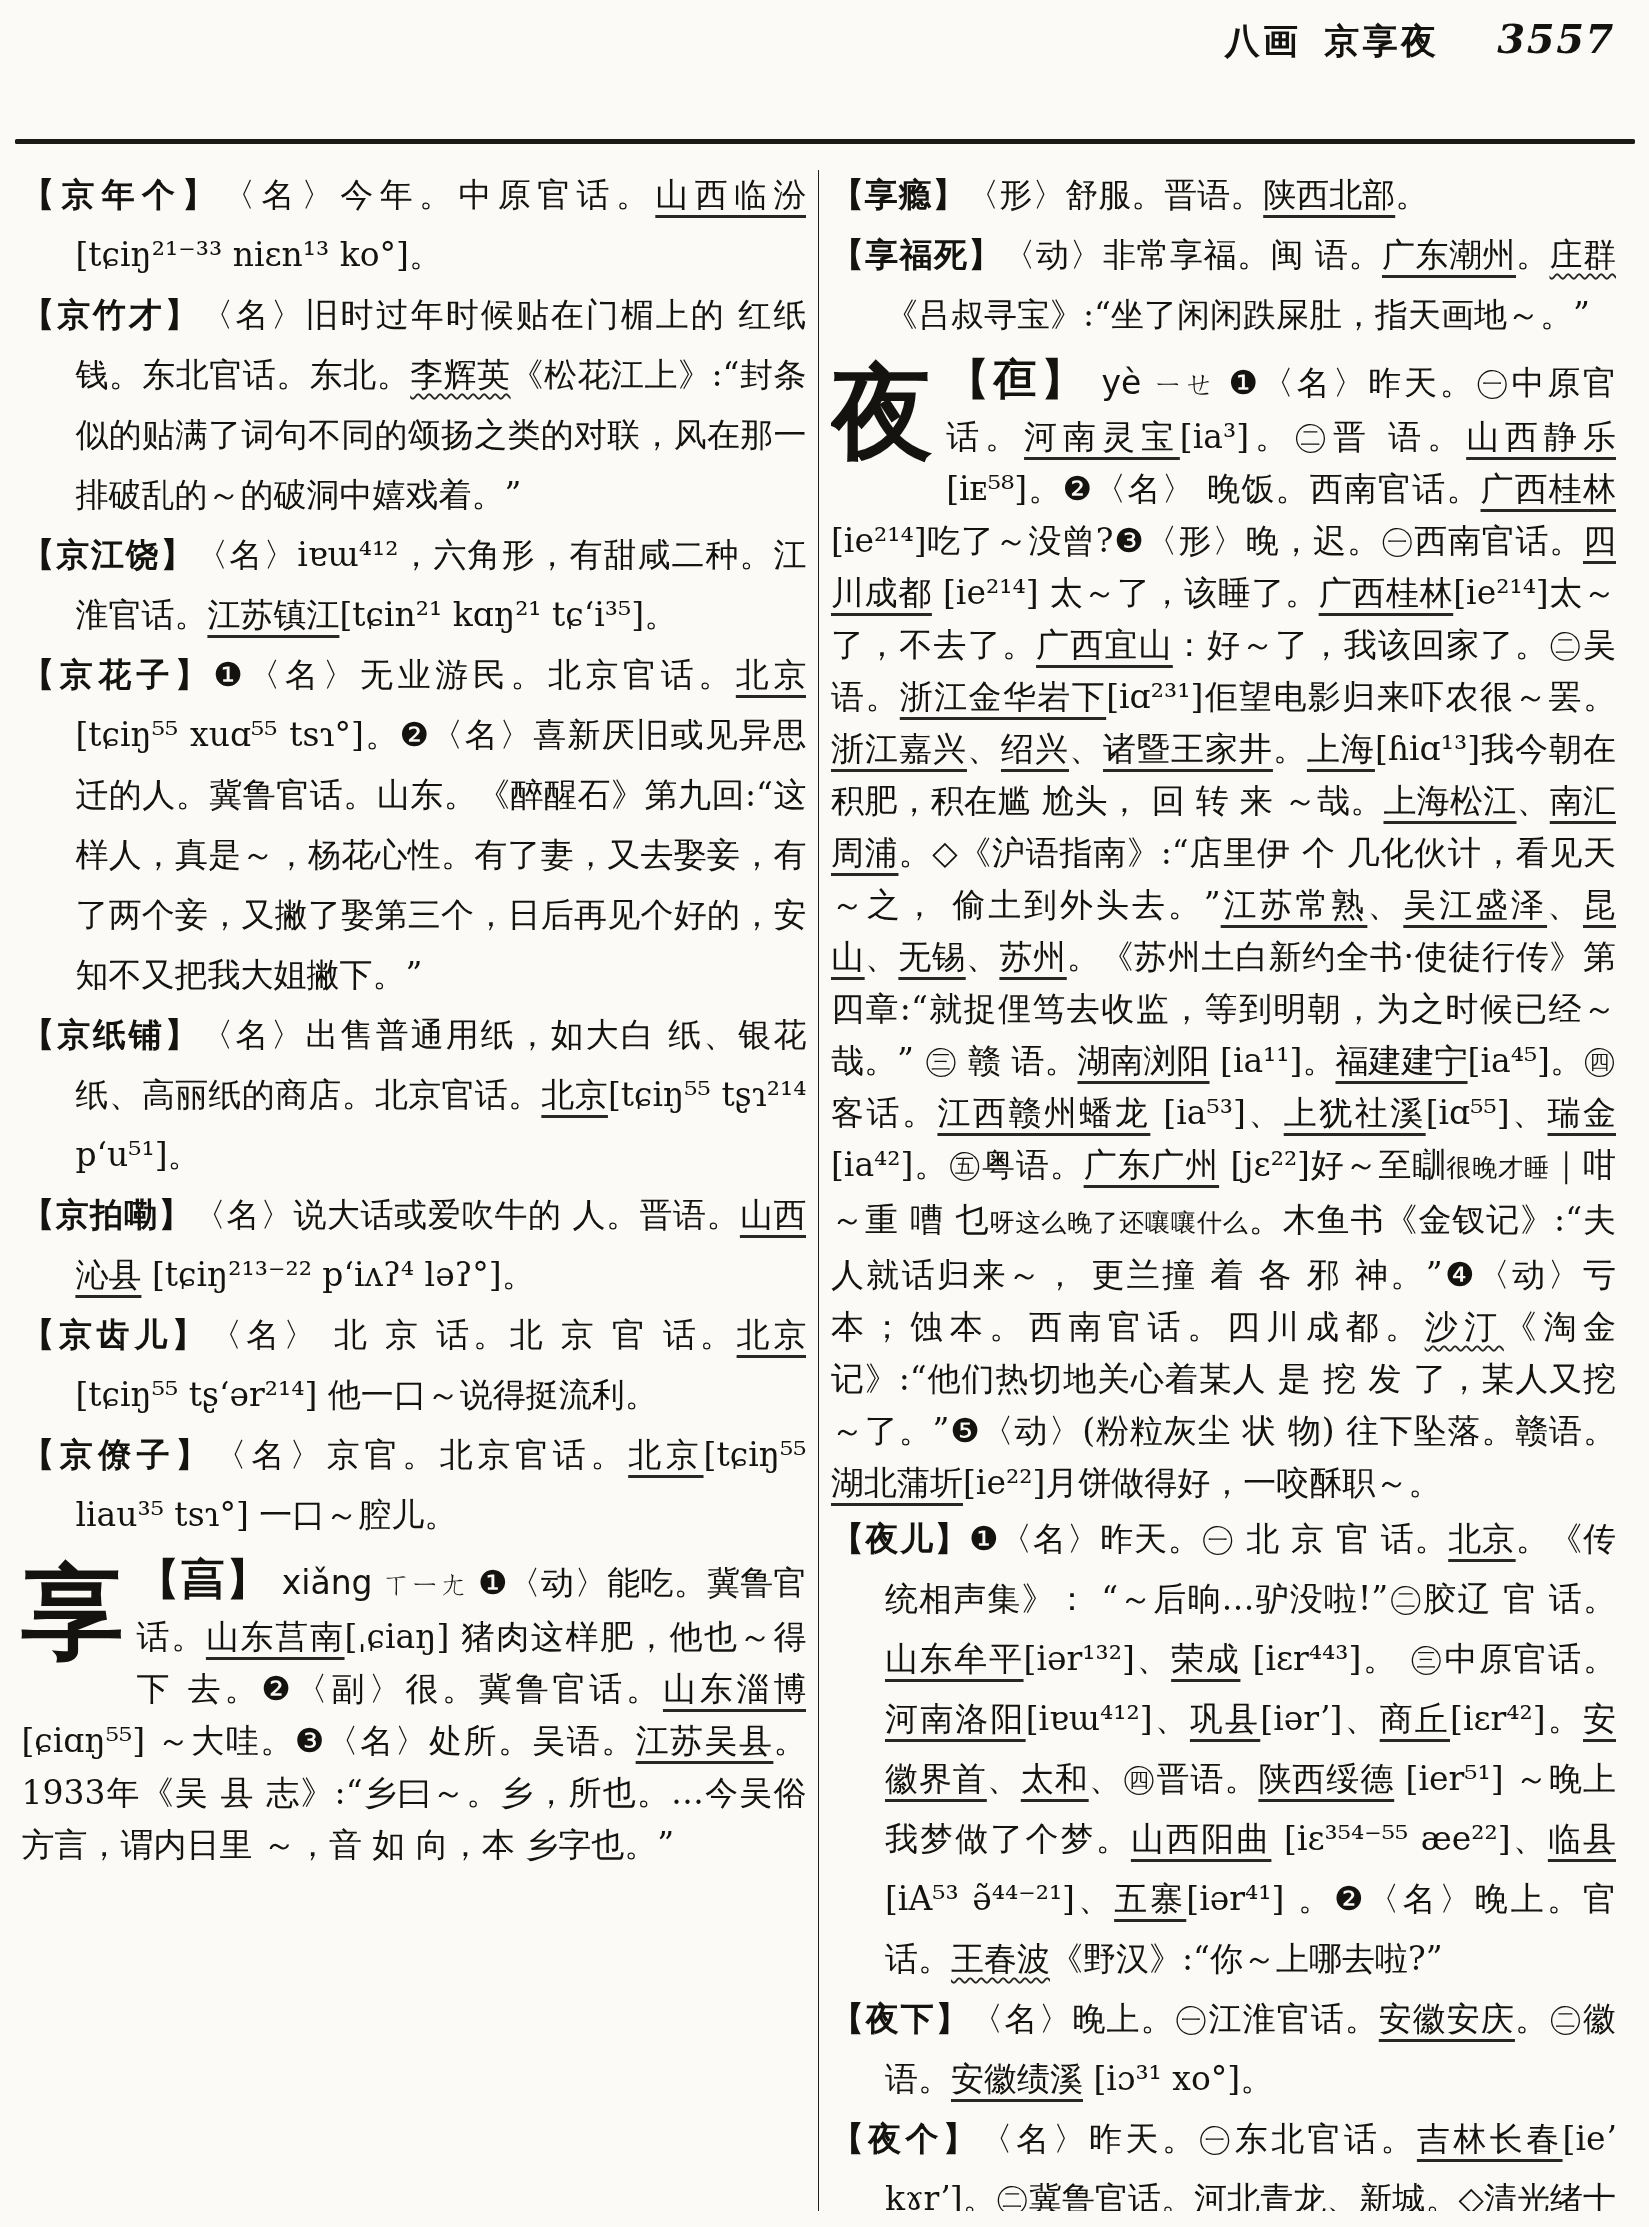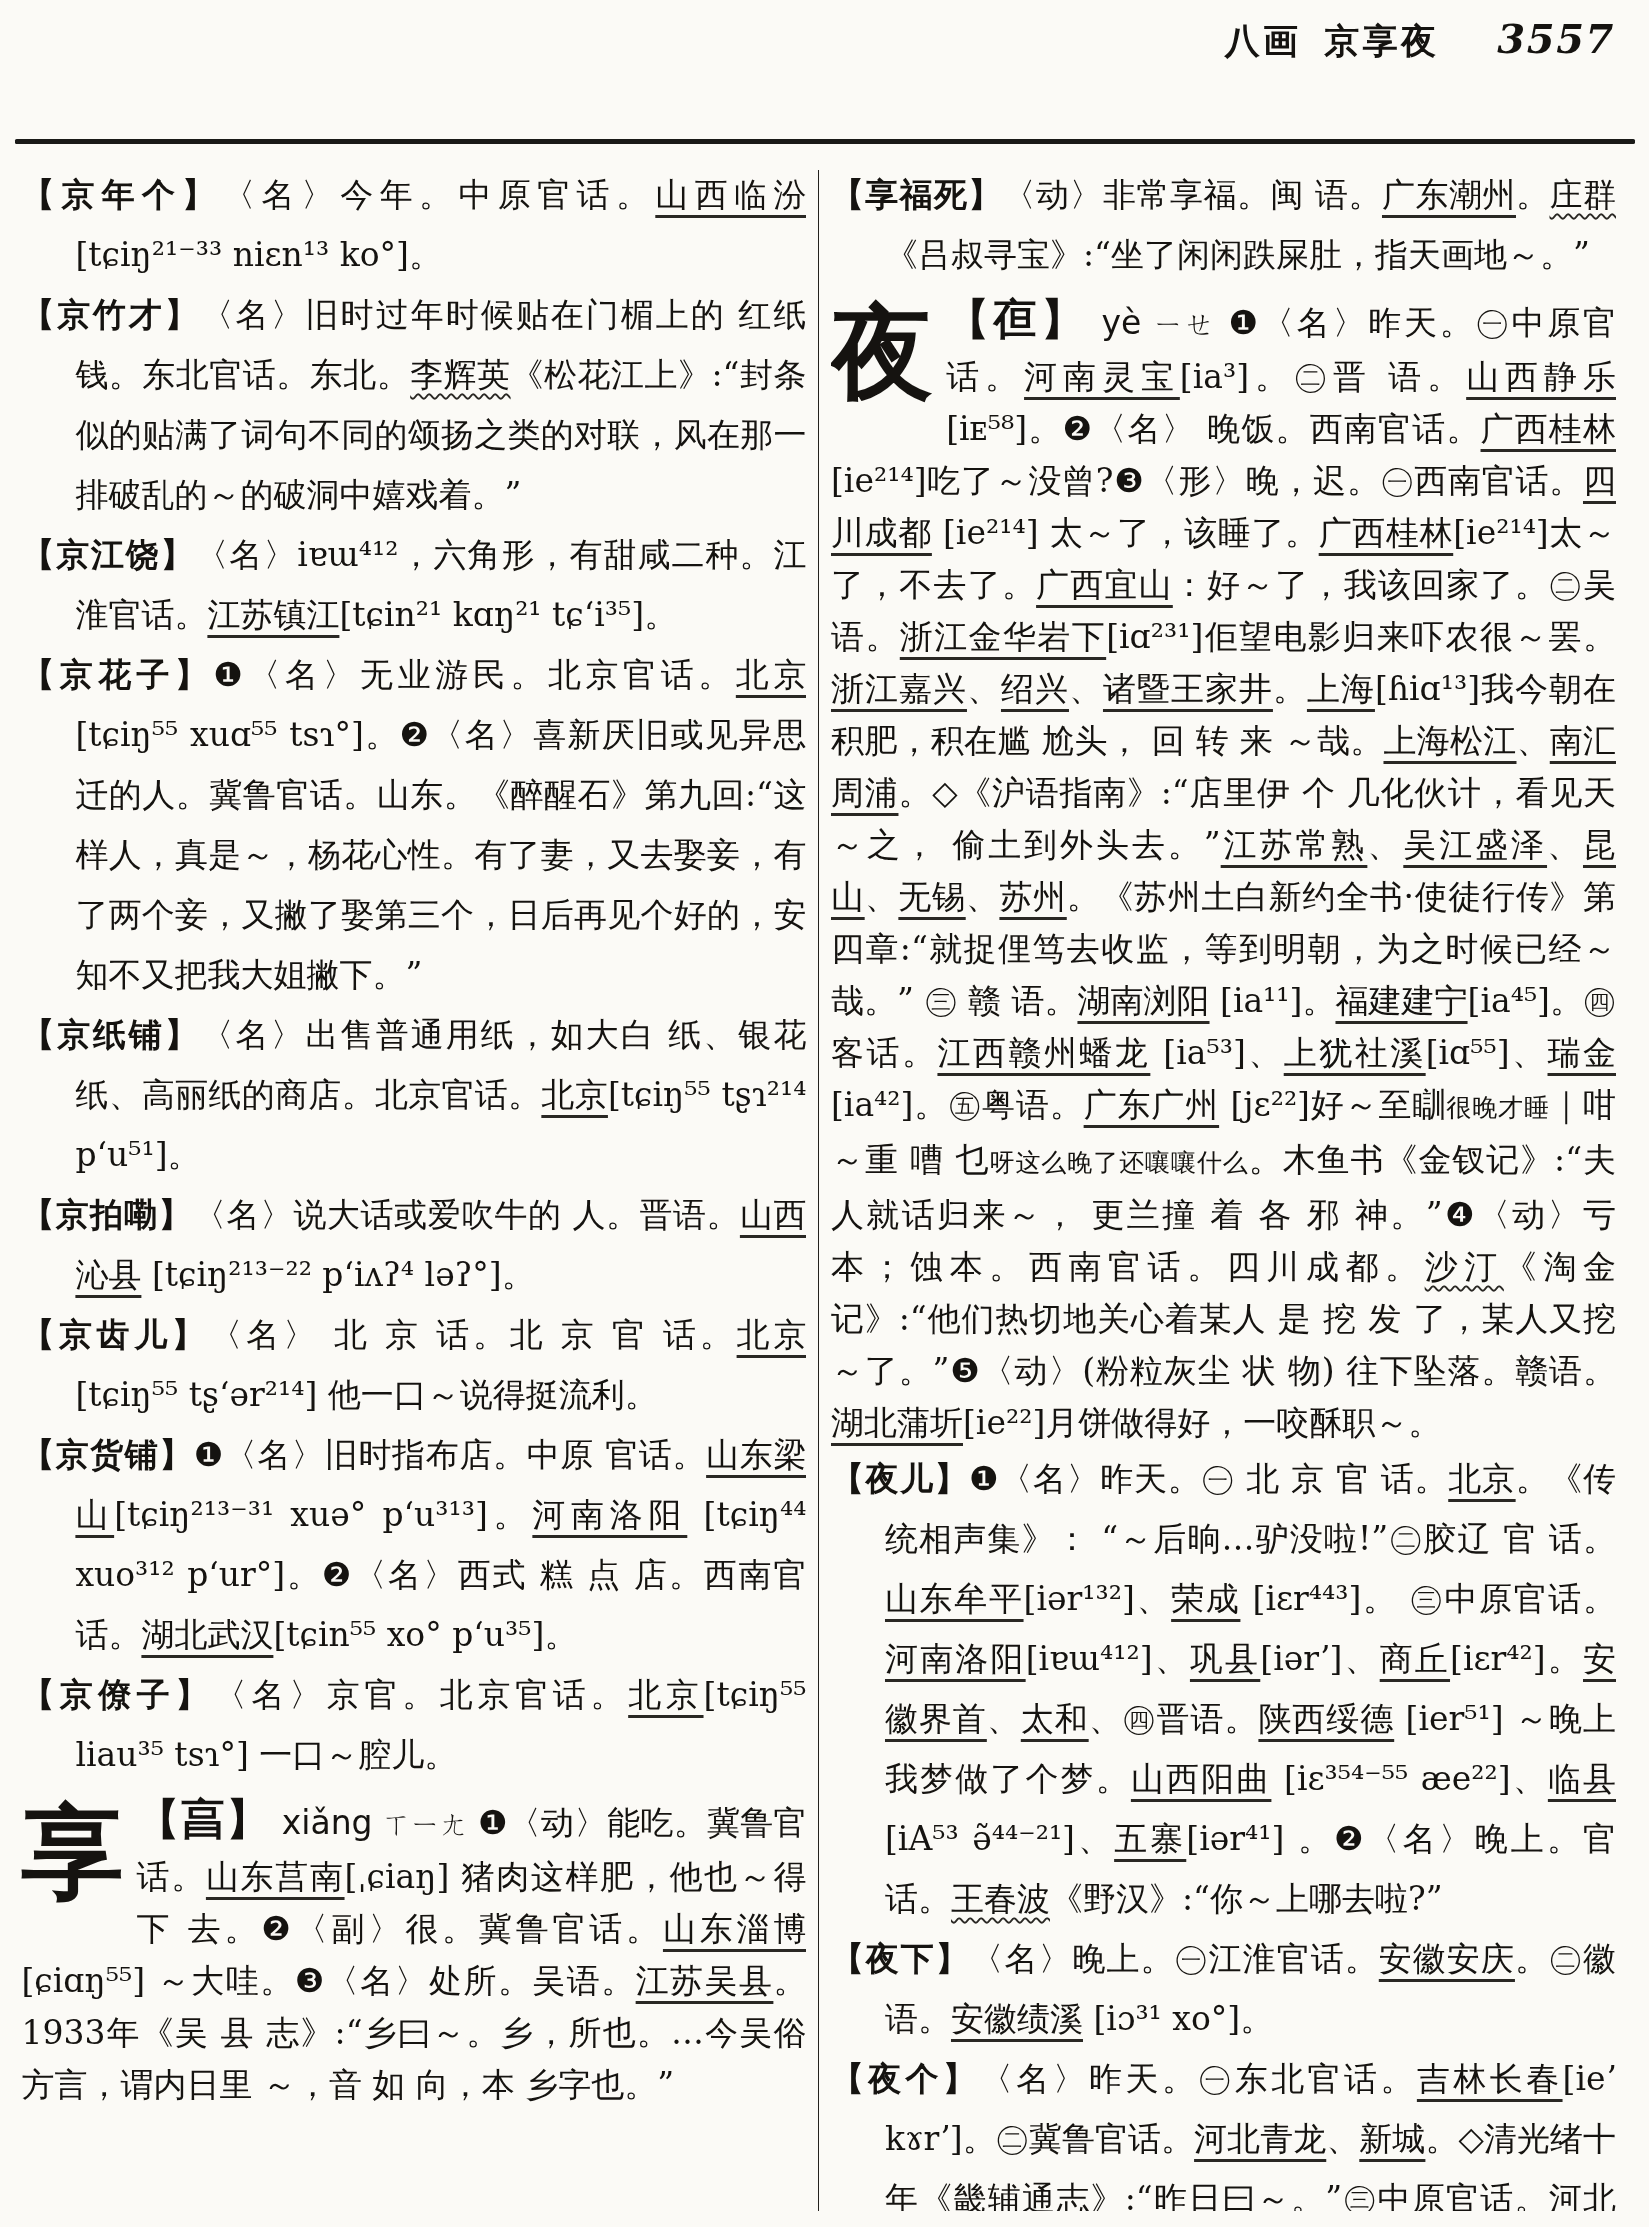--- a/index.html
+++ b/index.html
@@ -61,26 +61,26 @@
   <div class="rule"></div>
   <div class="cols">
     <div class="col" id="col-left">
         <div class="entry"><span class="hw">【京年个】</span><span>〈名〉今年。中原官话。</span><span class="u">山西临汾</span><span>[tɕiŋ²¹⁻³³ niɛn¹³ ko°]。</span></div>
         <div class="entry"><span class="hw">【京竹才】</span><span>〈名〉旧时过年时候贴在门楣上的 红纸钱。东北官话。东北。</span><span class="w">李辉英</span><span>《松花江上》:“封条似的贴满了词句不同的颂扬之类的对联，风在那一排破乱的～的破洞中嬉戏着。”</span></div>
         <div class="entry"><span class="hw">【京江饶】</span><span>〈名〉iɐɯ⁴¹²，六角形，有甜咸二种。江淮官话。</span><span class="u">江苏镇江</span><span>[tɕin²¹ kɑŋ²¹ tɕʻi³⁵]。</span></div>
         <div class="entry"><span class="hw">【京花子】</span><span>❶〈名〉无业游民。北京官话。</span><span class="u">北京</span><span> [tɕiŋ⁵⁵ xuɑ⁵⁵ tsɿ°]。❷〈名〉喜新厌旧或见异思迁的人。冀鲁官话。山东。《醉醒石》第九回:“这样人，真是～，杨花心性。有了妻，又去娶妾，有了两个妾，又撇了娶第三个，日后再见个好的，安知不又把我大姐撇下。”</span></div>
         <div class="entry"><span class="hw">【京纸铺】</span><span>〈名〉出售普通用纸，如大白 纸、银花纸、高丽纸的商店。北京官话。</span><span class="u">北京</span><span>[tɕiŋ⁵⁵ tʂɿ²¹⁴ pʻu⁵¹]。</span></div>
         <div class="entry"><span class="hw">【京拍嘞】</span><span>〈名〉说大话或爱吹牛的 人。晋语。</span><span class="u">山西沁县</span><span> [tɕiŋ²¹³⁻²² pʻiʌʔ⁴ ləʔ°]。</span></div>
         <div class="entry"><span class="hw">【京齿儿】</span><span>〈名〉 北 京 话。北 京 官 话。</span><span class="u">北京</span><span>[tɕiŋ⁵⁵ tʂʻər²¹⁴] 他一口～说得挺流利。</span></div>
-        <div class="entry"><span class="hw">【京货铺】</span><span>❶〈名〉旧时指布店。中原 官话。</span><span class="u">山东梁山</span><span>[tɕiŋ²¹³⁻³¹ xuə° pʻu³¹³]。</span><span class="u">河南洛阳</span><span> [tɕiŋ⁴⁴ xuo³¹² pʻur°]。❷〈名〉西式 糕 点 店。西南官话。</span><span class="u">湖北武汉</span><span>[tɕin⁵⁵ xo° pʻu³⁵]。</span></div>
         <div class="entry"><span class="hw">【京僚子】</span><span>〈名〉京官。北京官话。</span><span class="u">北京</span><span>[tɕiŋ⁵⁵ liau³⁵ tsɿ°] 一口～腔儿。</span></div>
         <div class="bigentry"><span class="bigchar">享</span><span class="variant">【亯】</span><span class="pinyin"> xiǎng </span><span class="zhuyin">ㄒㄧㄤ  </span><span>❶〈动〉能吃。冀鲁官话。</span><span class="u">山东莒南</span><span>[ˌɕiaŋ] 猪肉这样肥，他也～得下 去。❷〈副〉很。冀鲁官话。</span><span class="u">山东淄博</span><span>[ɕiɑŋ⁵⁵] ～大哇。❸〈名〉处所。吴语。</span><span class="u">江苏吴县</span><span>。1933年《吴 县 志》:“乡曰～。乡，所也。…今吴俗方言，谓内日里 ～，音 如 向，本 乡字也。”</span></div>
       </div>
     <div class="divider"></div>
     <div class="col" id="col-right">
+        <div class="entry"><span class="hw">【享瘾】</span><span>〈形〉舒服。晋语。</span><span class="u">陕西北部</span><span>。</span></div>
         <div class="entry"><span class="hw">【享福死】</span><span>〈动〉非常享福。闽 语。</span><span class="u">广东潮州</span><span>。</span><span class="w">庄群</span><span>《吕叔寻宝》:“坐了闲闲跌屎肚，指天画地～。”</span></div>
         <div class="bigentry"><span class="bigchar">夜</span><span class="variant">【亱】</span><span class="pinyin"> yè </span><span class="zhuyin">ㄧㄝ  </span><span>❶〈名〉昨天。㊀中原官话。</span><span class="u">河南灵宝</span><span>[ia³]。㊁晋 语。</span><span class="u">山西静乐</span><span>[iᴇ⁵⁸]。❷〈名〉 晚饭。西南官话。</span><span class="u">广西桂林</span><span>[ie²¹⁴]吃了～没曾?❸〈形〉晚，迟。㊀西南官话。</span><span class="u">四川成都</span><span> [ie²¹⁴] 太～了，该睡了。</span><span class="u">广西桂林</span><span>[ie²¹⁴]太～了，不去了。</span><span class="u">广西宜山</span><span>：好～了，我该回家了。㊁吴语。</span><span class="u">浙江金华岩下</span><span>[iɑ²³¹]佢望电影归来吓农很～罢。</span><span class="u">浙江嘉兴</span><span>、</span><span class="u">绍兴</span><span>、</span><span class="u">诸暨王家井</span><span>。</span><span class="u">上海</span><span>[ɦiɑ¹³]我今朝在积肥，积在尴 尬头， 回 转 来 ～哉。</span><span class="u">上海松江</span><span>、</span><span class="u">南汇周浦</span><span>。◇《沪语指南》:“店里伊 个 几化伙计，看见天～之， 偷土到外头去。”</span><span class="u">江苏常熟</span><span>、</span><span class="u">吴江盛泽</span><span>、</span><span class="u">昆山</span><span>、</span><span class="u">无锡</span><span>、</span><span class="u">苏州</span><span>。《苏州土白新约全书·使徒行传》第四章:“就捉俚笃去收监，等到明朝，为之时候已经～哉。” ㊂ 赣 语。</span><span class="u">湖南浏阳</span><span> [ia¹¹]。</span><span class="u">福建建宁</span><span>[ia⁴⁵]。㊃客话。</span><span class="u">江西赣州蟠龙</span><span> [ia⁵³]、</span><span class="u">上犹社溪</span><span>[iɑ⁵⁵]、</span><span class="u">瑞金</span><span>[ia⁴²]。㊄粤语。</span><span class="u">广东广州</span><span> [jɛ²²]好～至瞓</span><span class="s">很晚才睡</span><span>｜咁～重 嘈 乜</span><span class="s">呀这么晚了还嚷嚷什么</span><span>。木鱼书《金钗记》:“夫人就话归来～， 更兰撞 着 各 邪 神。”❹〈动〉亏本；蚀本。西南官话。四川成都。</span><span class="w">沙汀</span><span>《淘金记》:“他们热切地关心着某人 是 挖 发 了，某人又挖～了。”❺〈动〉(粉粒灰尘 状 物) 往下坠落。赣语。</span><span class="u">湖北蒲圻</span><span>[ie²²]月饼做得好，一咬酥职～。</span></div>
         <div class="entry"><span class="hw">【夜儿】</span><span>❶〈名〉昨天。㊀ 北 京 官 话。</span><span class="u">北京</span><span>。《传统相声集》： “～后晌…驴没啦!”㊁胶辽 官 话。</span><span class="u">山东牟平</span><span>[iər¹³²]、</span><span class="u">荣成</span><span> [iɛr⁴⁴³]。 ㊂中原官话。 </span><span class="u">河南洛阳</span><span>[iɐɯ⁴¹²]、</span><span class="u">巩县</span><span>[iərʼ]、</span><span class="u">商丘</span><span>[iɛr⁴²]。</span><span class="u">安徽界首</span><span>、</span><span class="u">太和</span><span>、㊃晋语。</span><span class="u">陕西绥德</span><span> [ier⁵¹] ～晚上我梦做了个梦。</span><span class="u">山西阳曲</span><span> [iɛ³⁵⁴⁻⁵⁵ æe²²]、</span><span class="u">临县</span><span> [iA⁵³ ə̃⁴⁴⁻²¹]、</span><span class="u">五寨</span><span>[iər⁴¹] 。❷〈名〉晚上。官 话。</span><span class="w">王春波</span><span>《野汉》:“你～上哪去啦?”</span></div>
         <div class="entry"><span class="hw">【夜下】</span><span>〈名〉晚上。㊀江淮官话。</span><span class="u">安徽安庆</span><span>。㊁徽语。</span><span class="u">安徽绩溪</span><span> [iɔ³¹ xo°]。</span></div>
         <div class="entry"><span class="hw">【夜个】</span><span>〈名〉昨天。㊀东北官话。</span><span class="u">吉林长春</span><span>[ieʼ kɤrʼ]。㊁冀鲁官话。</span><span class="u">河北青龙</span><span>、</span><span class="u">新城</span><span>。◇清光绪十年《畿辅通志》:“昨日曰～。”㊂中原官话。</span><span class="u">河北魏县</span><span> [ˌie ·kə]～犁了三十亩地。</span><span class="u">河北大名</span><span>。1931年《大名县志》:“昨日曰～。”</span></div>
       </div>
   </div>
 </div>
 
 

